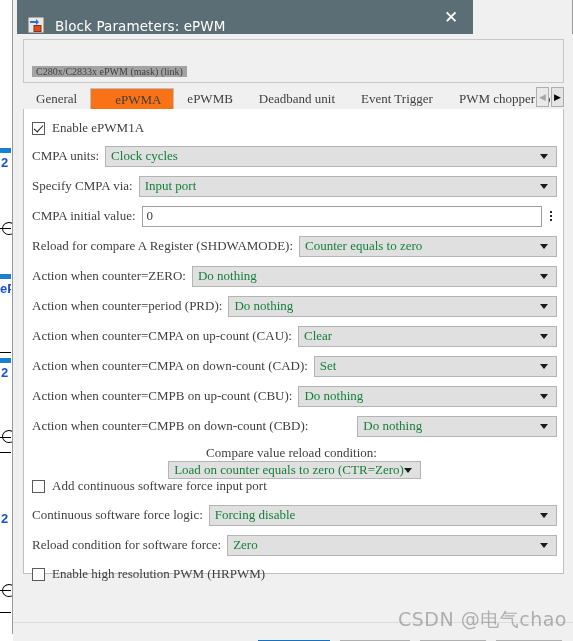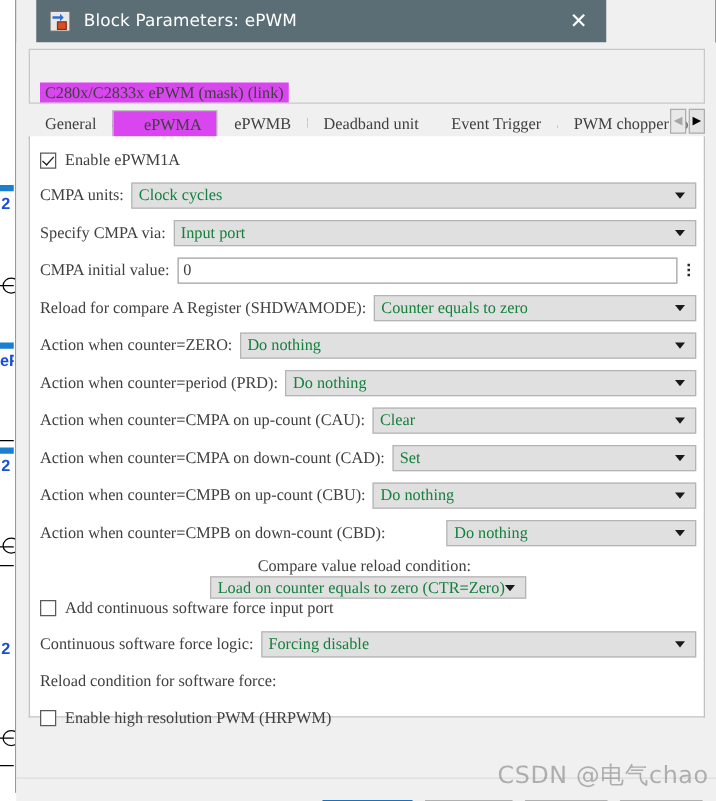--- a/index.html
+++ b/index.html
@@ -55,27 +55,27 @@
     height: 634px;
     background: #f0f0f0;
     border: 1px solid #9a9a9a;
     border-top: none;
     box-sizing: border-box;
   }
 
   
   #titlebar {
     position: absolute;
-    left: 16px; top: 0;
+    left: 4px; top: 0;
     width: 456px;
     height: 34px;
     background: #5b6e75;
     color: #ffffff;
     display: flex;
-    align-items: center;
+    align-items: flex-end;
   }
   #title-icon {
     width: 18px; height: 18px;
     margin-left: 10px;
     position: relative;
     flex: none;
   }
   #title-text {
     font-family: "DejaVu Sans", sans-serif;
     font-size: 13.5px;
@@ -113,23 +113,23 @@
     top: 5px;
     width: 541px;
     height: 44px;
     border: 1px solid #c8c8c8;
     box-sizing: border-box;
   }
   #desc-legend {
     position: absolute;
     left: 19px;
     top: 32px;
-    background: #d946ef;
+    background: #a3a3a3;
     padding: 0 4px;
-    font-size: 13px;
+    font-size: 10px;
     color: #3f3f3f;
     white-space: nowrap;
   }
   #desc-text {
     position: absolute;
     left: 20px;
     top: 56px;
     font-size: 13px;
     color: #3f3f3f;
     white-space: nowrap;
@@ -154,21 +154,21 @@
     align-items: center;
     font-size: 13px;
     color: #3f3f3f;
     background: #f0f0f0;
     border: 1px solid transparent;
     border-bottom: none;
     box-sizing: border-box;
     white-space: nowrap;
   }
   .tab.active {
-    background: #d946ef;
+    background: #f97316;
     border: 1px solid #c0c0c0;
     border-bottom: 1px solid #ffffff;
     margin-bottom: -1px;
     padding-left: 24px;
   }
   #tab-scrollers {
     position: absolute;
     right: 10px;
     top: 53px;
     display: flex;
@@ -524,20 +524,24 @@
       <div class="row" style="top:395px;justify-content:space-between;">
         <span class="lbl">Continuous software force logic:</span>
         <span class="combo">
           <span class="val">Forcing disable</span>
           <span class="arrow"></span>
         </span>
       </div>
 
       <div class="row" style="top:425px;">
         <span class="lbl">Reload condition for software force:</span>
+        <span class="combo">
+          <span class="val">Zero</span>
+          <span class="arrow"></span>
+        </span>
       </div>
 
       <div class="checkrow" style="top:455px;">
         <span class="cbox"></span>
         <span class="lbl">Enable high resolution PWM (HRPWM)</span>
       </div>
 
     </div>
 
     <div id="buttonbar">

